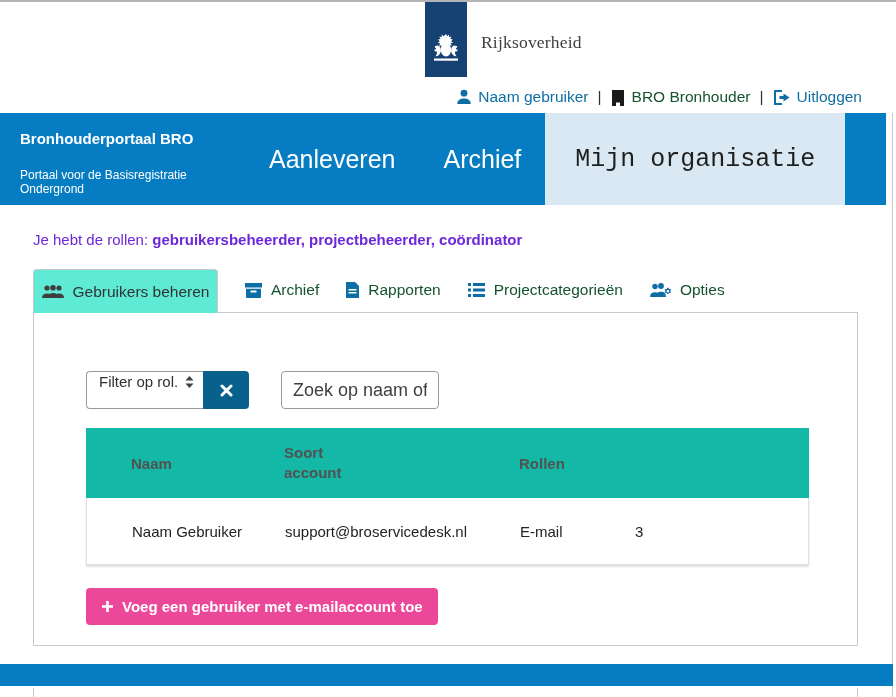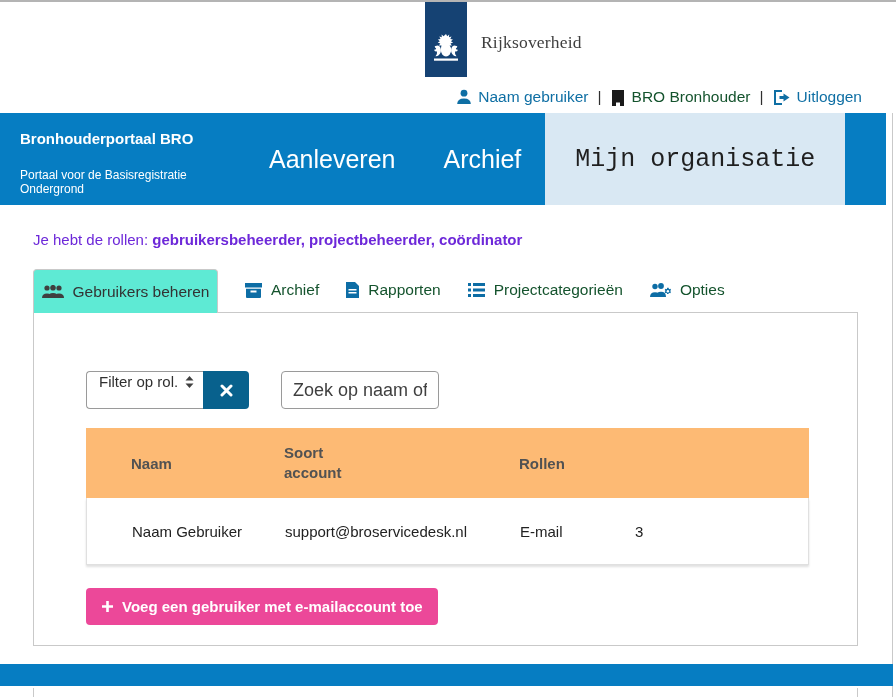--- a/index.html
+++ b/index.html
@@ -89,21 +89,21 @@
   }
   .search-input {
     margin-left: 32px; height: 38px; width: 158px;
     border: 1px solid #9a9a9a; border-radius: 4px; padding: 0 11px;
     font-size: 18px; font-family: "Liberation Sans", sans-serif; color: #2f2f2f;
   }
   .search-input::placeholder { color: #3f3f3f; opacity: 1; }
 
   .user-table { margin-top: 19px; width: 723px; font-size: 15px; }
   .t-head {
-    background: #fdba74; height: 70px; color: #525252; font-weight: 700;
+    background: #14b8a6; height: 70px; color: #525252; font-weight: 700;
     display: grid; grid-template-columns: 153px 235px 115px 1fr;
     padding-left: 45px; align-items: center;
   }
   .t-head .wrap-col { max-width: 70px; line-height: 20px; }
   .t-row {
     background: #fff; height: 67px;
     display: grid; grid-template-columns: 153px 235px 115px 1fr;
     padding-left: 45px; align-items: center; color: #222;
     border: 1px solid #e0e0e0; border-top: none;
     box-shadow: 0 2px 2px rgba(0,0,0,.12);

